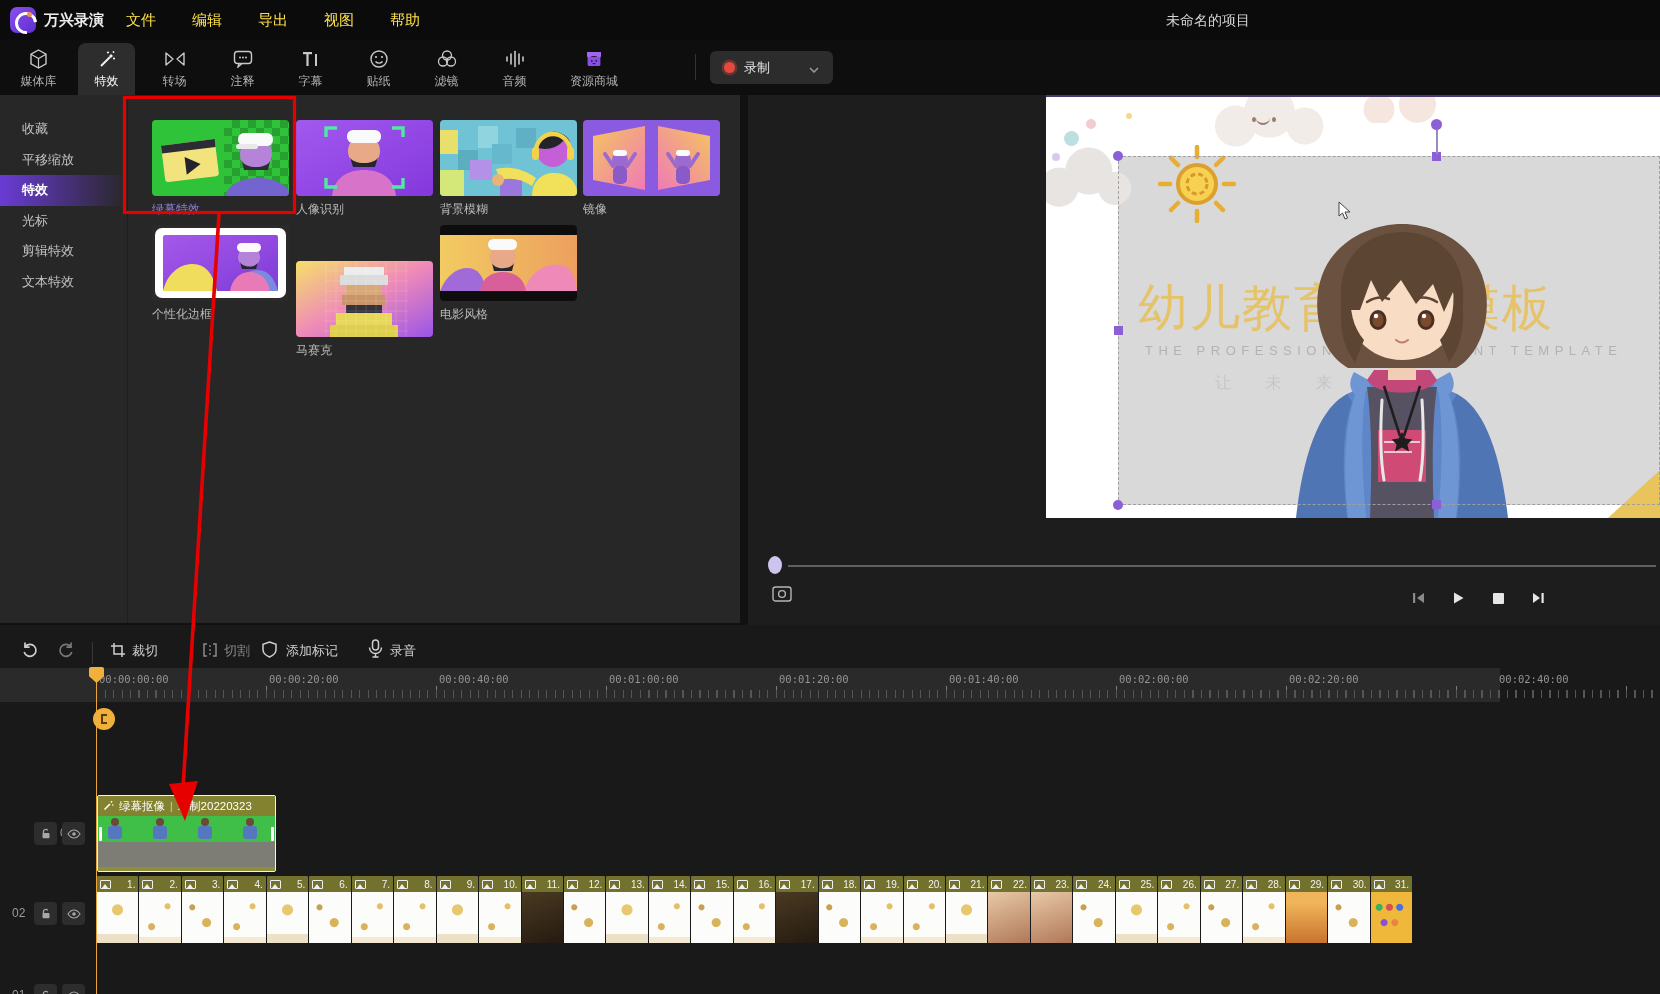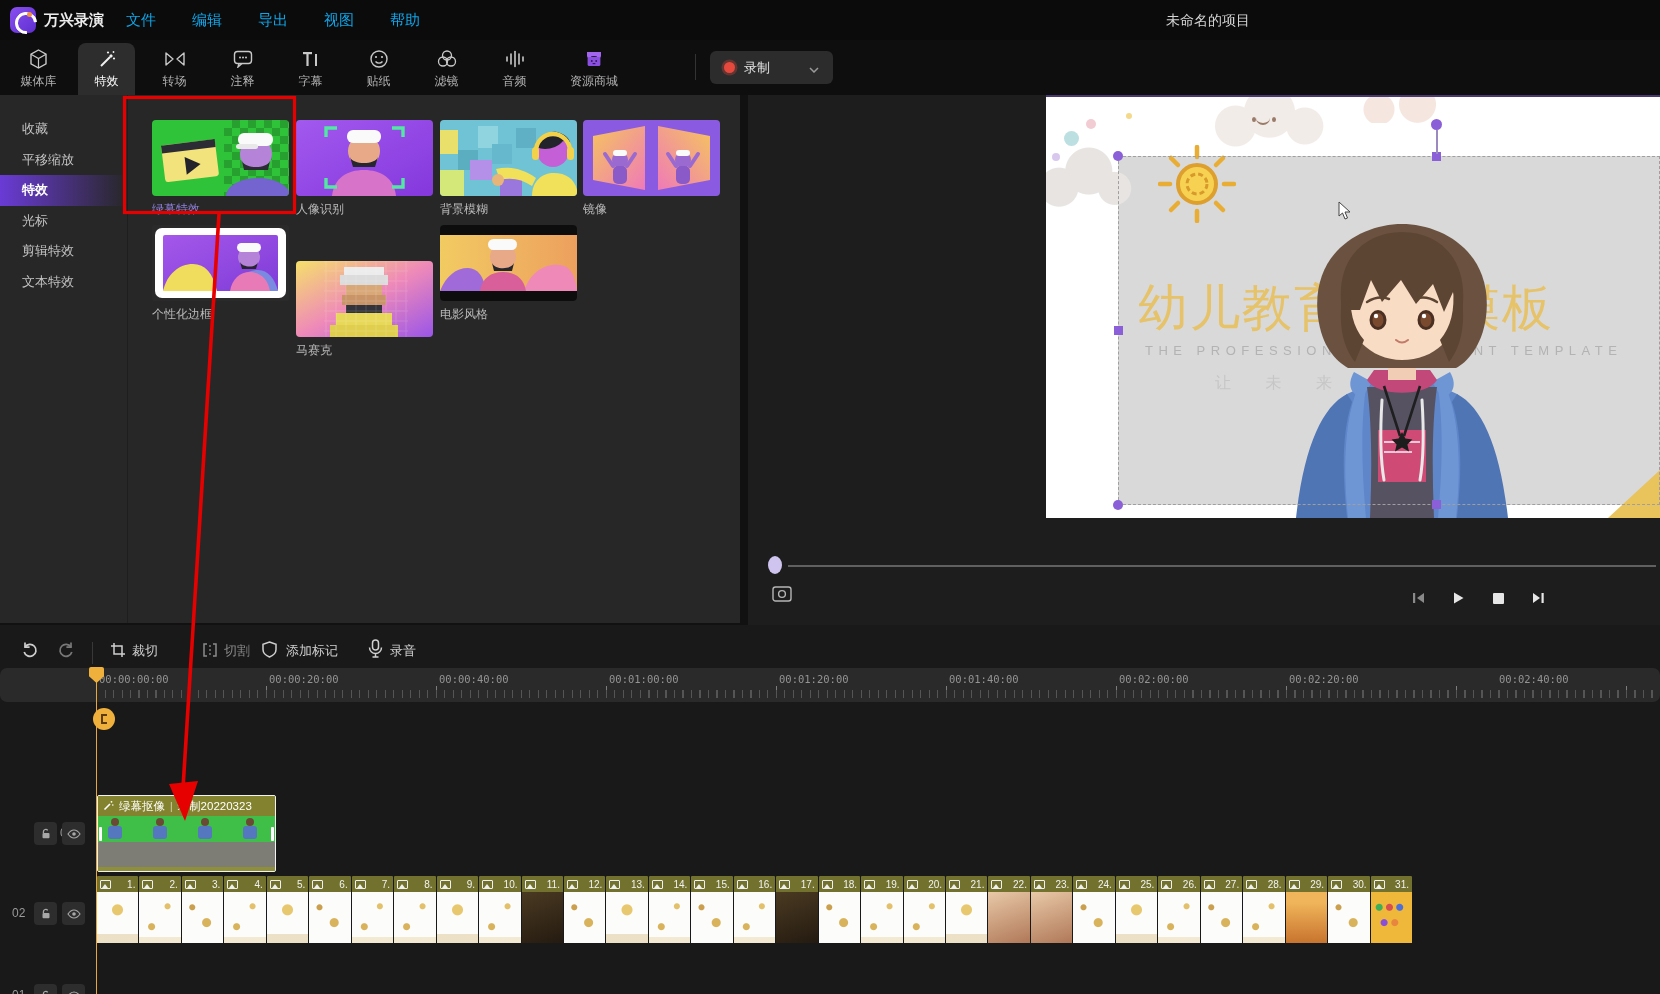--- a/index.html
+++ b/index.html
@@ -9,21 +9,21 @@
 
   
   .menubar{position:absolute;left:0;top:0;width:1660px;height:40px;background:#0b0b0b;}
   .logo{position:absolute;left:10px;top:7px;width:26px;height:26px;border-radius:7px;
         background:linear-gradient(135deg,#8a4ff0,#5f2fd0);}
   .logo::before{content:"";position:absolute;left:5px;top:5px;width:16px;height:16px;border-radius:50%;
         border:3.2px solid #fff;border-right-color:transparent;transform:rotate(40deg);}
   .logo::after{content:"";position:absolute;right:4px;top:5px;width:5px;height:5px;border-radius:50%;background:#f2953f;}
   .app-name{position:absolute;left:44px;top:11px;font-size:15px;font-weight:700;color:#ececec;}
   .menus{position:absolute;left:126px;top:0;height:40px;display:flex;align-items:center;gap:36px;}
-  .menu-item{font-size:15px;color:#0ea5e9;cursor:default;}
+  .menu-item{font-size:15px;color:#fde047;cursor:default;}
   .project-title{position:absolute;left:1128px;top:12px;width:160px;text-align:center;font-size:14px;color:#d4d4d4;}
 
   
   .ribbon{position:absolute;left:0;top:40px;width:1660px;height:55px;background:#0e0e0e;}
   .tab{position:absolute;top:3px;width:57px;height:52px;display:flex;flex-direction:column;
        align-items:center;justify-content:center;gap:4px;}
   .tab .ticon{height:20px;display:flex;align-items:center;}
   .tab .tlabel{font-size:12px;color:#b2b2b2;white-space:nowrap;}
   .tab.active{background:#2d2d2d;border-radius:8px 8px 0 0;}
   .tab.active .tlabel{color:#fff;}
@@ -88,21 +88,21 @@
   .tp-btn{position:absolute;width:16px;height:16px;display:flex;align-items:center;justify-content:center;}
   .tp-prev{left:662px;top:495px;} .tp-play{left:702px;top:495px;} .tp-stop{left:742px;top:495px;} .tp-next{left:782px;top:495px;}
   .stop-sq{width:11px;height:11px;background:#e6e6e6;border-radius:1px;}
 
   
   .timeline{position:absolute;left:0;top:625px;width:1660px;height:369px;background:#191919;}
   .tbtn{position:absolute;display:flex;align-items:center;}
   .tl-label{position:absolute;font-size:13px;color:#cfcfcf;}
   .tl-label.dim{color:#8a8a8a;}
   .tl-sep{position:absolute;left:92px;top:17px;width:1px;height:22px;background:#383838;}
-  .ruler{position:absolute;left:0;top:43px;width:1660px;height:34px;background:#2a2a2a;border-radius:7px;}
+  .ruler{position:absolute;left:0;top:43px;width:1500px;height:34px;background:#2a2a2a;}
   .ruler-label{position:absolute;top:5px;font-size:10.5px;color:#949494;font-family:"DejaVu Sans Mono",monospace;}
   .ticks-minor{position:absolute;left:96px;top:22px;width:1564px;height:8px;
       background:repeating-linear-gradient(90deg,#555 0 1px,transparent 1px 8.5px);}
   .ticks-major{position:absolute;left:96px;top:18px;width:1564px;height:12px;
       background:repeating-linear-gradient(90deg,#7d7d7d 0 1px,transparent 1px 170px);}
   .tracks{position:absolute;left:0;top:77px;width:1660px;height:292px;}
   .trk-id{position:absolute;left:12px;font-size:12px;color:#9a9a9a;}
   .trk-btn{position:absolute;width:23px;height:23px;background:#2d2d2d;border-radius:4px;
       display:flex;align-items:center;justify-content:center;}
   

